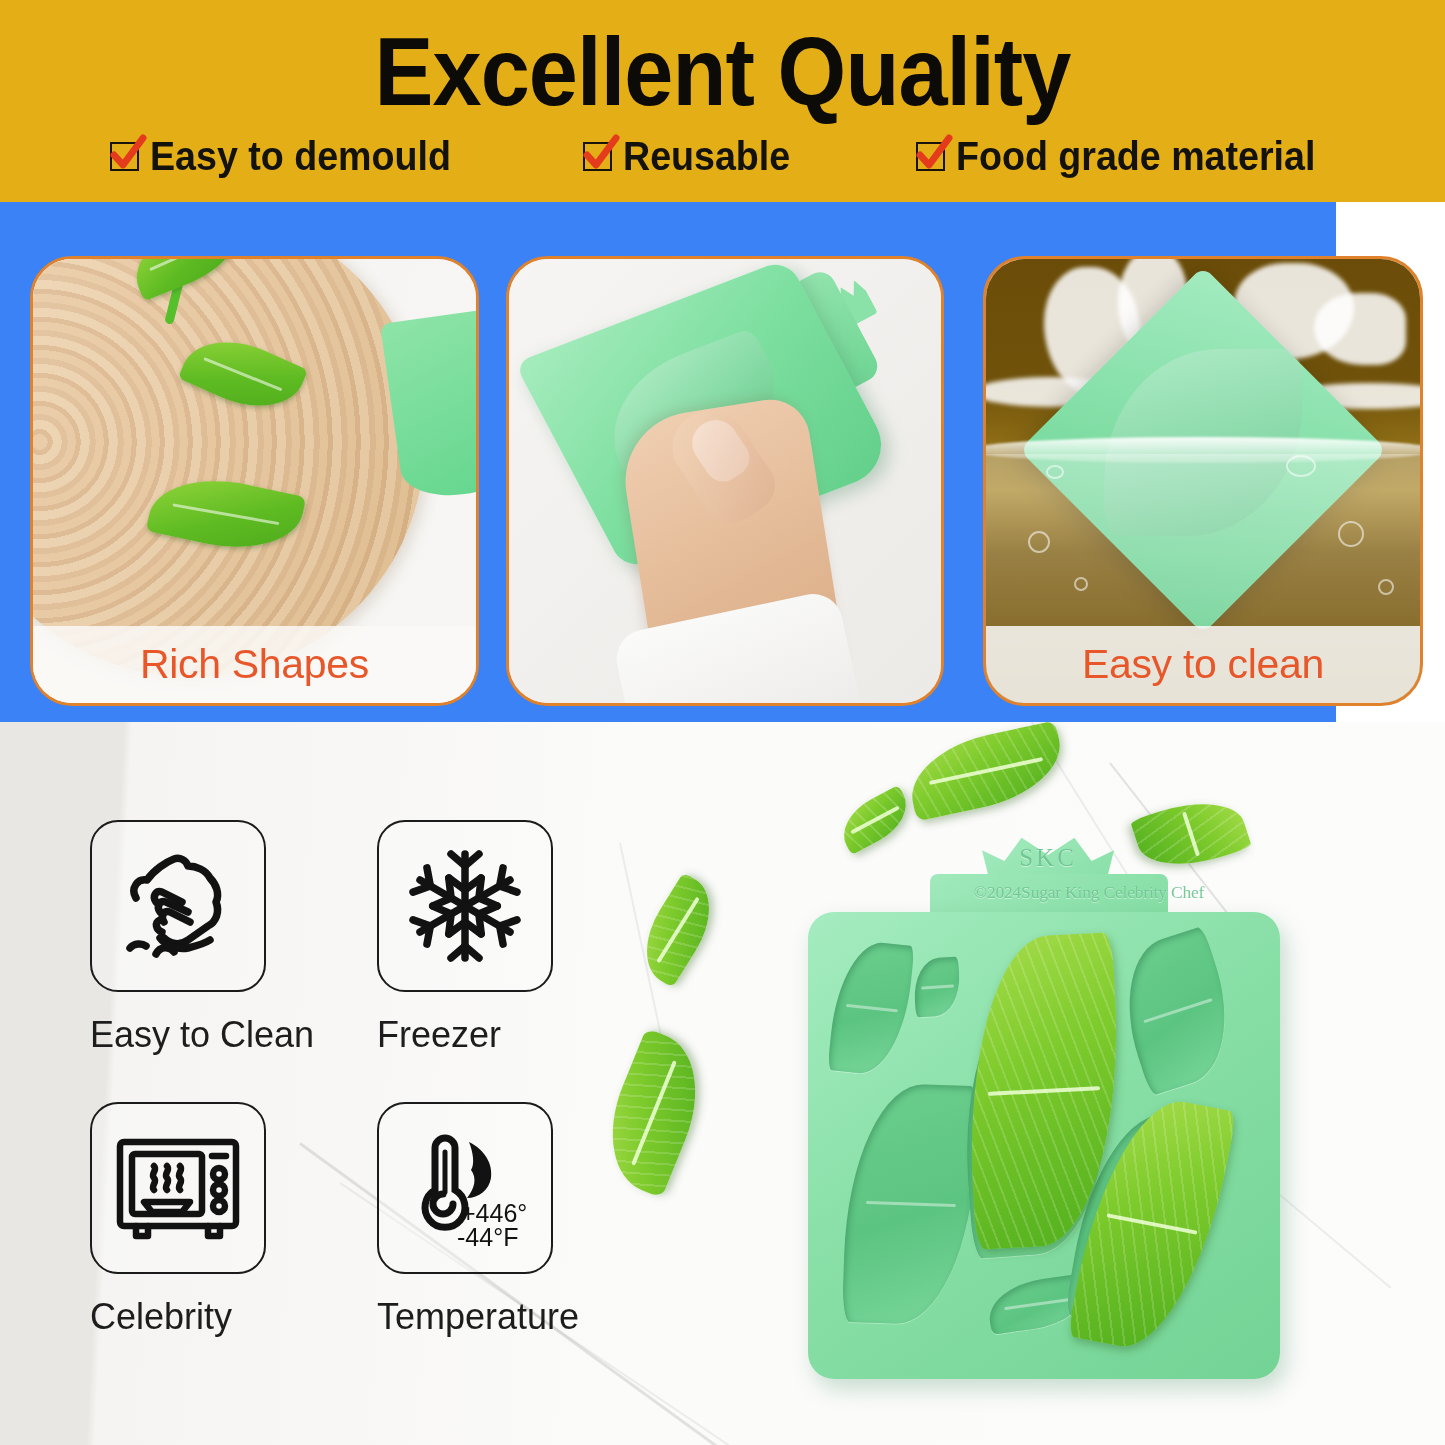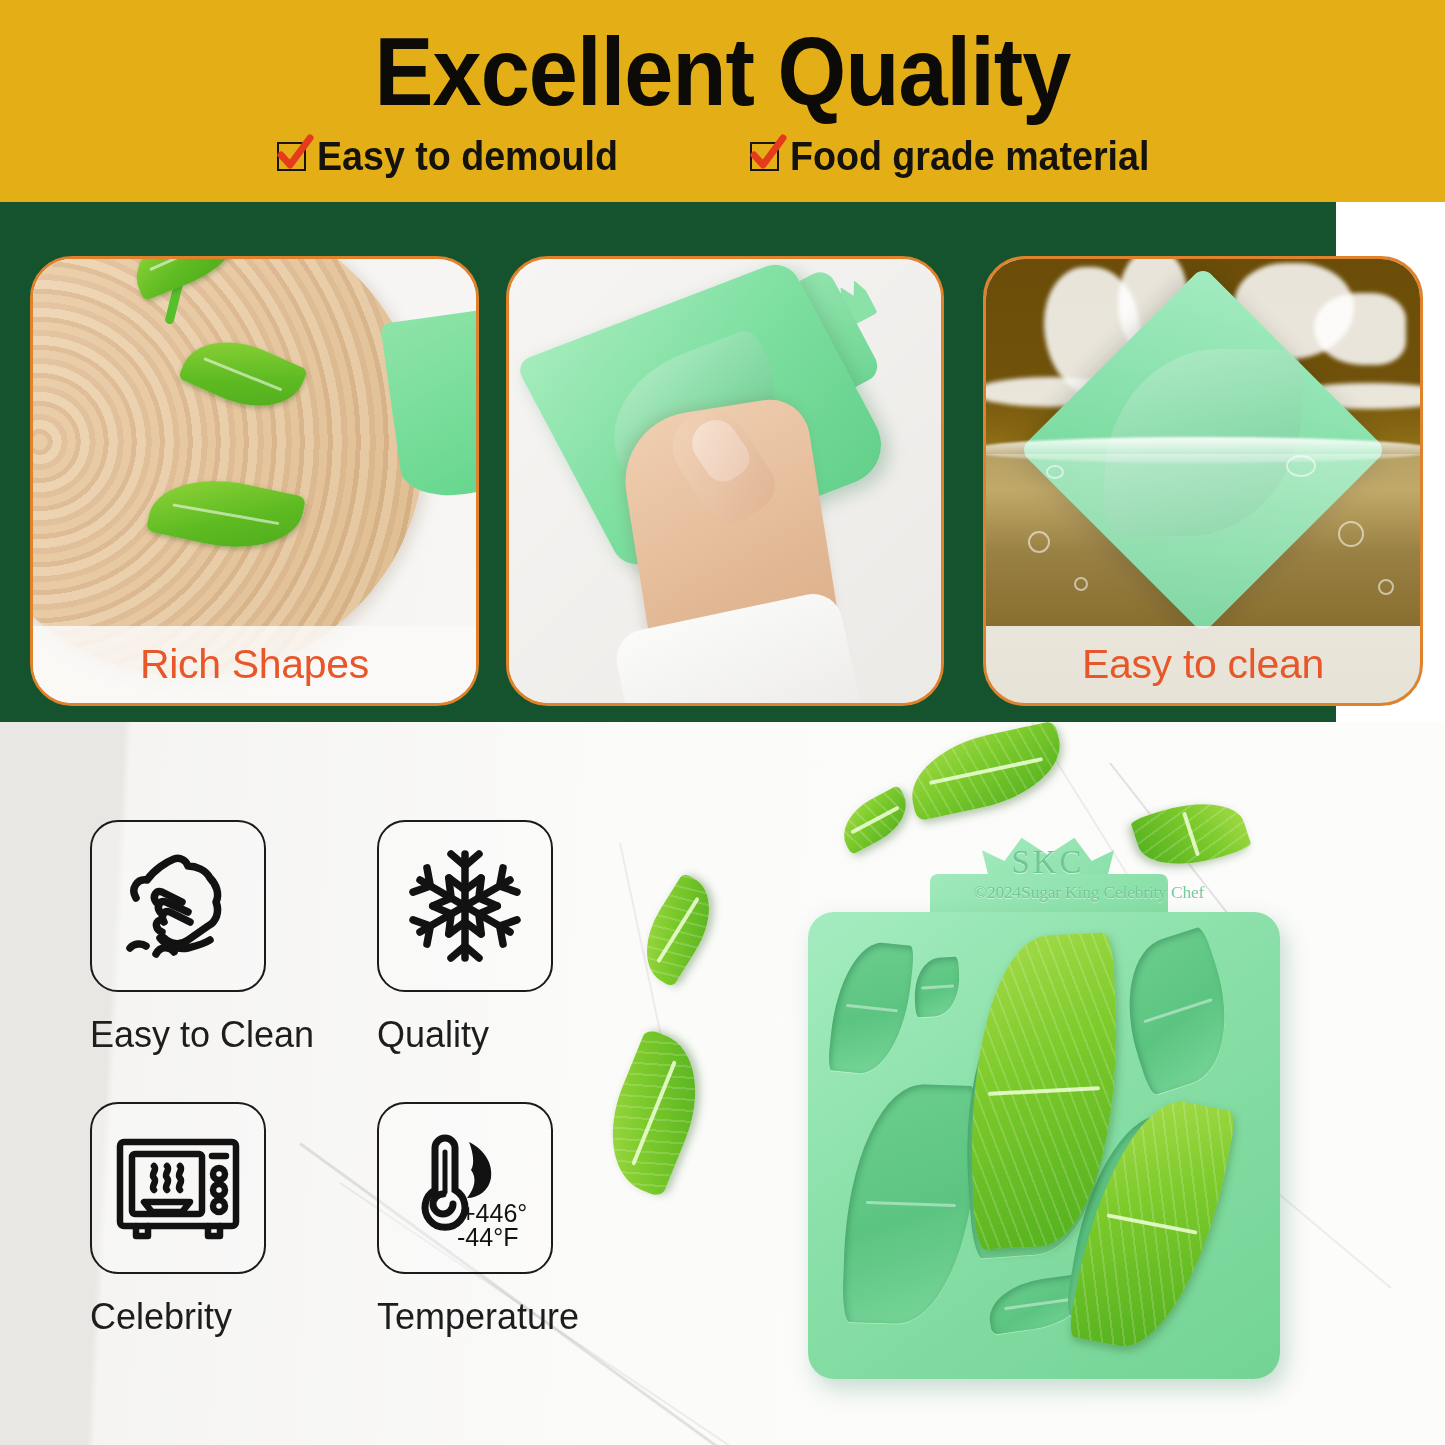--- a/index.html
+++ b/index.html
@@ -8,21 +8,21 @@
     width: 1445px;
     height: 1445px;
     overflow: hidden;
     font-family: "Liberation Sans", sans-serif;
   }
 
   #page {
     position: relative;
     width: 1336px;
     height: 1445px;
-    background: #14532d;
+    background: #3b82f6;
   }
 
   
   .header-banner {
     position: absolute;
     left: 0; top: 0;
     width: 1445px;
     height: 202px;
     background: #e4ae17;
     overflow: hidden;
@@ -356,21 +356,21 @@
     background: linear-gradient(150deg,#a4ebbe,#88dfa7);
     border-radius: 8px 8px 0 0;
     clip-path: polygon(6% 100%, 0 34%, 17% 56%, 30% 8%, 50% 44%, 70% 8%, 83% 56%, 100% 34%, 94% 100%);
   }
   .mold-crown-text {
     position: absolute;
     left: 982px; top: 122px;
     width: 132px;
     text-align: center;
     font-family: "Liberation Serif", serif;
-    font-size: 33px;
+    font-size: 25px;
     letter-spacing: 3px;
     color: rgba(110,195,145,0.95);
     text-shadow: 0 1px 0 rgba(255,255,255,0.55);
   }
   .mold-tab-text {
     position: absolute;
     left: 970px; top: 160px;
     width: 238px;
     text-align: center;
     font-family: "Liberation Serif", serif;
@@ -434,20 +434,28 @@
 
       <div class="check-item i0">
         <span class="check-box">
           <svg viewBox="0 0 42 42" aria-hidden="true">
             <path d="M7 21 L16 31 L36 4" fill="none" stroke="#e33b1b" stroke-width="7" stroke-linecap="round" stroke-linejoin="round"></path>
           </svg>
         </span>
         <span class="check-label">Easy to demould</span>
       </div>
 
+      <div class="check-item i1">
+        <span class="check-box">
+          <svg viewBox="0 0 42 42" aria-hidden="true">
+            <path d="M7 21 L16 31 L36 4" fill="none" stroke="#e33b1b" stroke-width="7" stroke-linecap="round" stroke-linejoin="round"></path>
+          </svg>
+        </span>
+        <span class="check-label">Reusable</span>
+      </div>
 
       <div class="check-item i2">
         <span class="check-box">
           <svg viewBox="0 0 42 42" aria-hidden="true">
             <path d="M7 21 L16 31 L36 4" fill="none" stroke="#e33b1b" stroke-width="7" stroke-linecap="round" stroke-linejoin="round"></path>
           </svg>
         </span>
         <span class="check-label">Food grade material</span>
       </div>
 
@@ -549,21 +557,21 @@
                          M58 74 L42 86 M58 74 L74 86 M58 98 L44 110 M58 98 L72 110"></path>
               </g>
               <g transform="rotate(120 58 58)">
                 <line x1="58" y1="6" x2="58" y2="110"></line>
                 <path d="M58 18 L44 6 M58 18 L72 6 M58 42 L42 30 M58 42 L74 30
                          M58 74 L42 86 M58 74 L74 86 M58 98 L44 110 M58 98 L72 110"></path>
               </g>
             </g>
           </svg>
         </div>
-        <div class="icon-caption">Quality</div>
+        <div class="icon-caption">Freezer</div>
       </div>
 
       <div class="icon-cell g2">
         <div class="icon-box">
           <svg width="128" height="112" viewBox="0 0 128 112" aria-hidden="true">
             <g fill="none" stroke="#121212" stroke-width="6.5" stroke-linecap="round" stroke-linejoin="round">
               <rect x="6" y="10" width="116" height="84" rx="4"></rect>
               <rect x="18" y="22" width="70" height="60" rx="3"></rect>
               <line x1="98" y1="24" x2="112" y2="24"></line>
               <circle cx="105" cy="42" r="6"></circle>

